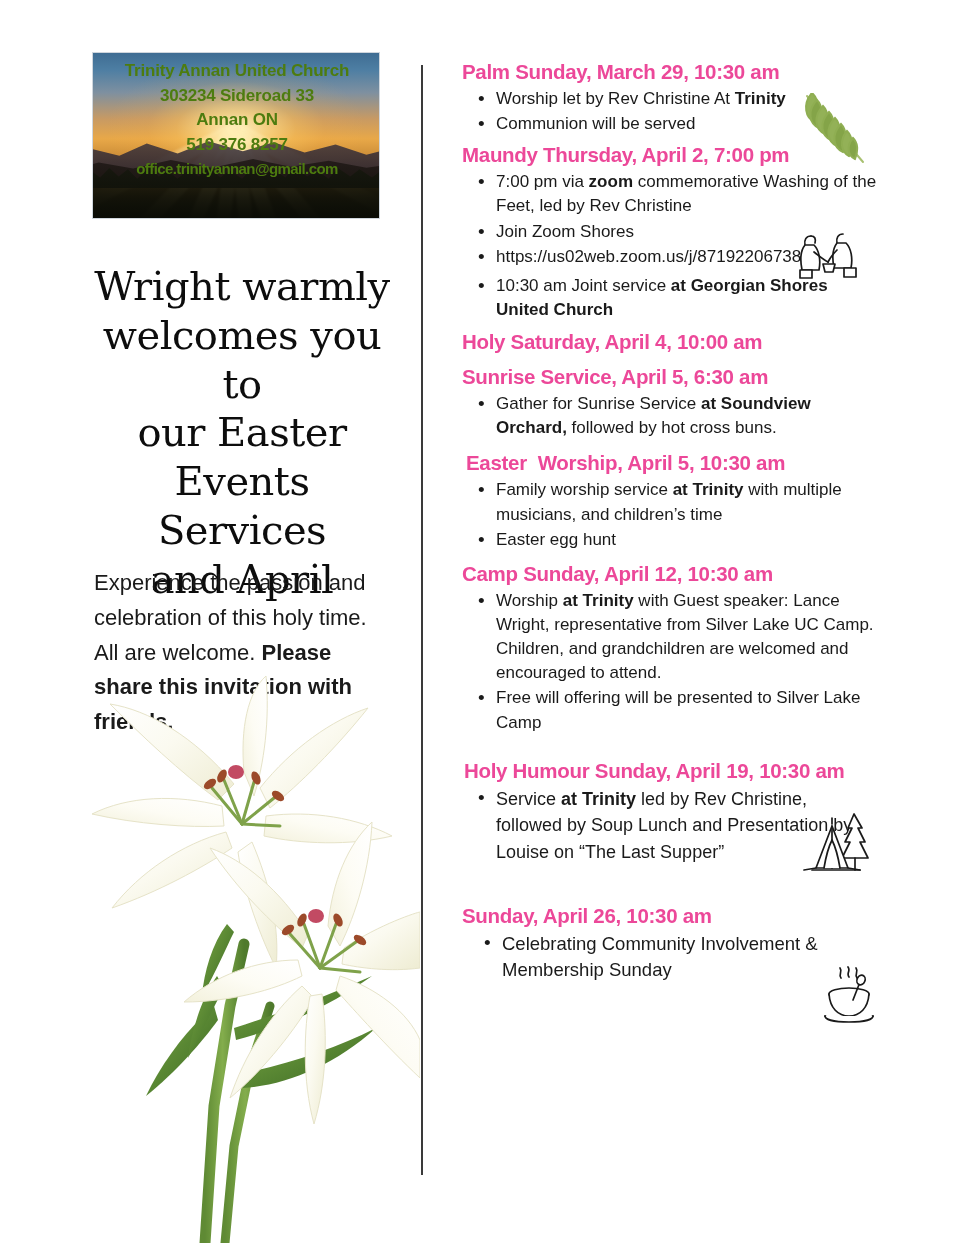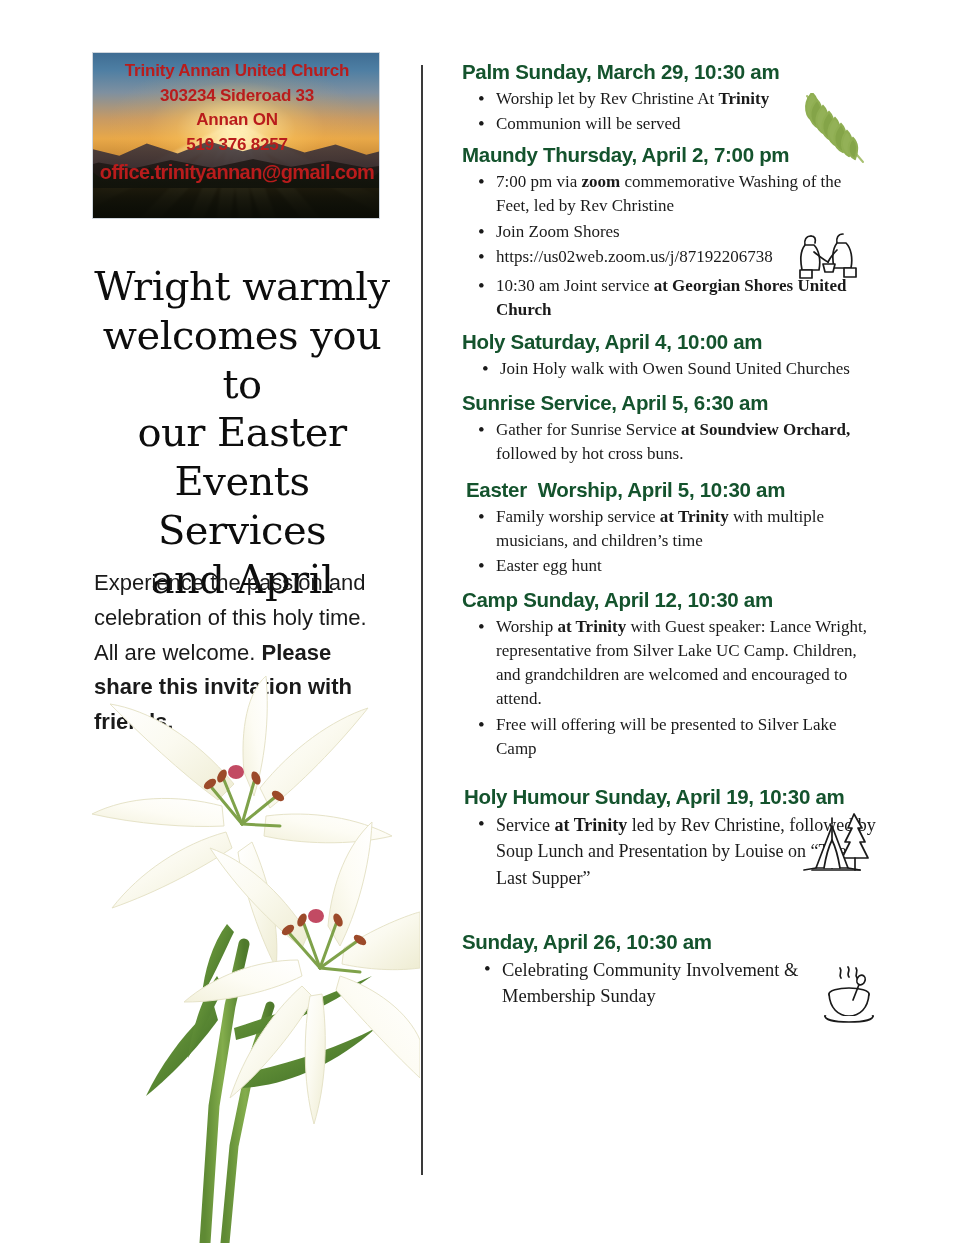--- a/index.html
+++ b/index.html
@@ -125,29 +125,29 @@
   }
   #banner-text {
     position: absolute;
     left: -14px;
     top: 6px;
     width: 316px;
     text-align: center;
     font-family: "Liberation Sans", sans-serif;
     font-weight: bold;
     font-size: 17px;
-    color: #b91c1c;
+    color: #4d7c0f;
     line-height: 1.45;
     letter-spacing: -0.2px;
   }
   #banner-text .line-addr,
   #banner-text .line-city,
   #banner-text .line-phone { font-size: 17px; }
   #banner-text .line-email {
-    font-size: 20px;
+    font-size: 15px;
     letter-spacing: -0.6px;
     white-space: nowrap;
   }
 
   
   #display-title {
     position: absolute;
     left: 86px;
     top: 262px;
     width: 312px;
@@ -196,31 +196,30 @@
   #right-column {
     position: absolute;
     left: 462px;
     top: 58px;
     width: 420px;
   }
   .event-block { position: relative; }
   .event-heading {
     font-size: 20.5px;
     font-weight: bold;
-    color: #14532d;
+    color: #ec4899;
     letter-spacing: -0.3px;
     line-height: 1.32;
     margin: 0;
     white-space: pre;
   }
   .event-items {
     list-style: none;
     margin: 2px 4px 0 0;
     padding: 0 0 0 0;
-    font-family: Liberation Serif, serif;
   }
   .event-items li {
     position: relative;
     padding-left: 34px;
     font-size: 17px;
     line-height: 1.42;
     color: #1a1a1a;
     margin-bottom: 1px;
   }
   .event-items li::before {
@@ -416,23 +415,20 @@
   </div>
 
   <div class="event-block" id="blk-goodfriday">
     <ul class="event-items">
       <li><span>10:30 am Joint service </span><b>at Georgian Shores United Church</b></li>
     </ul>
   </div>
 
   <div class="event-block" id="blk-holysat">
     <h2 class="event-heading">Holy Saturday, April 4, 10:00 am</h2>
-    <ul class="event-items">
-      <li><span>Join Holy walk with Owen Sound United Churches</span></li>
-    </ul>
   </div>
 
   <div class="event-block" id="blk-sunrise">
     <h2 class="event-heading">Sunrise Service, April 5, 6:30 am</h2>
     <ul class="event-items">
       <li><span>Gather for Sunrise Service </span><b>at Soundview Orchard,</b><span> followed by hot cross buns.</span></li>
     </ul>
   </div>
 
   <div class="event-block" id="blk-easter">

